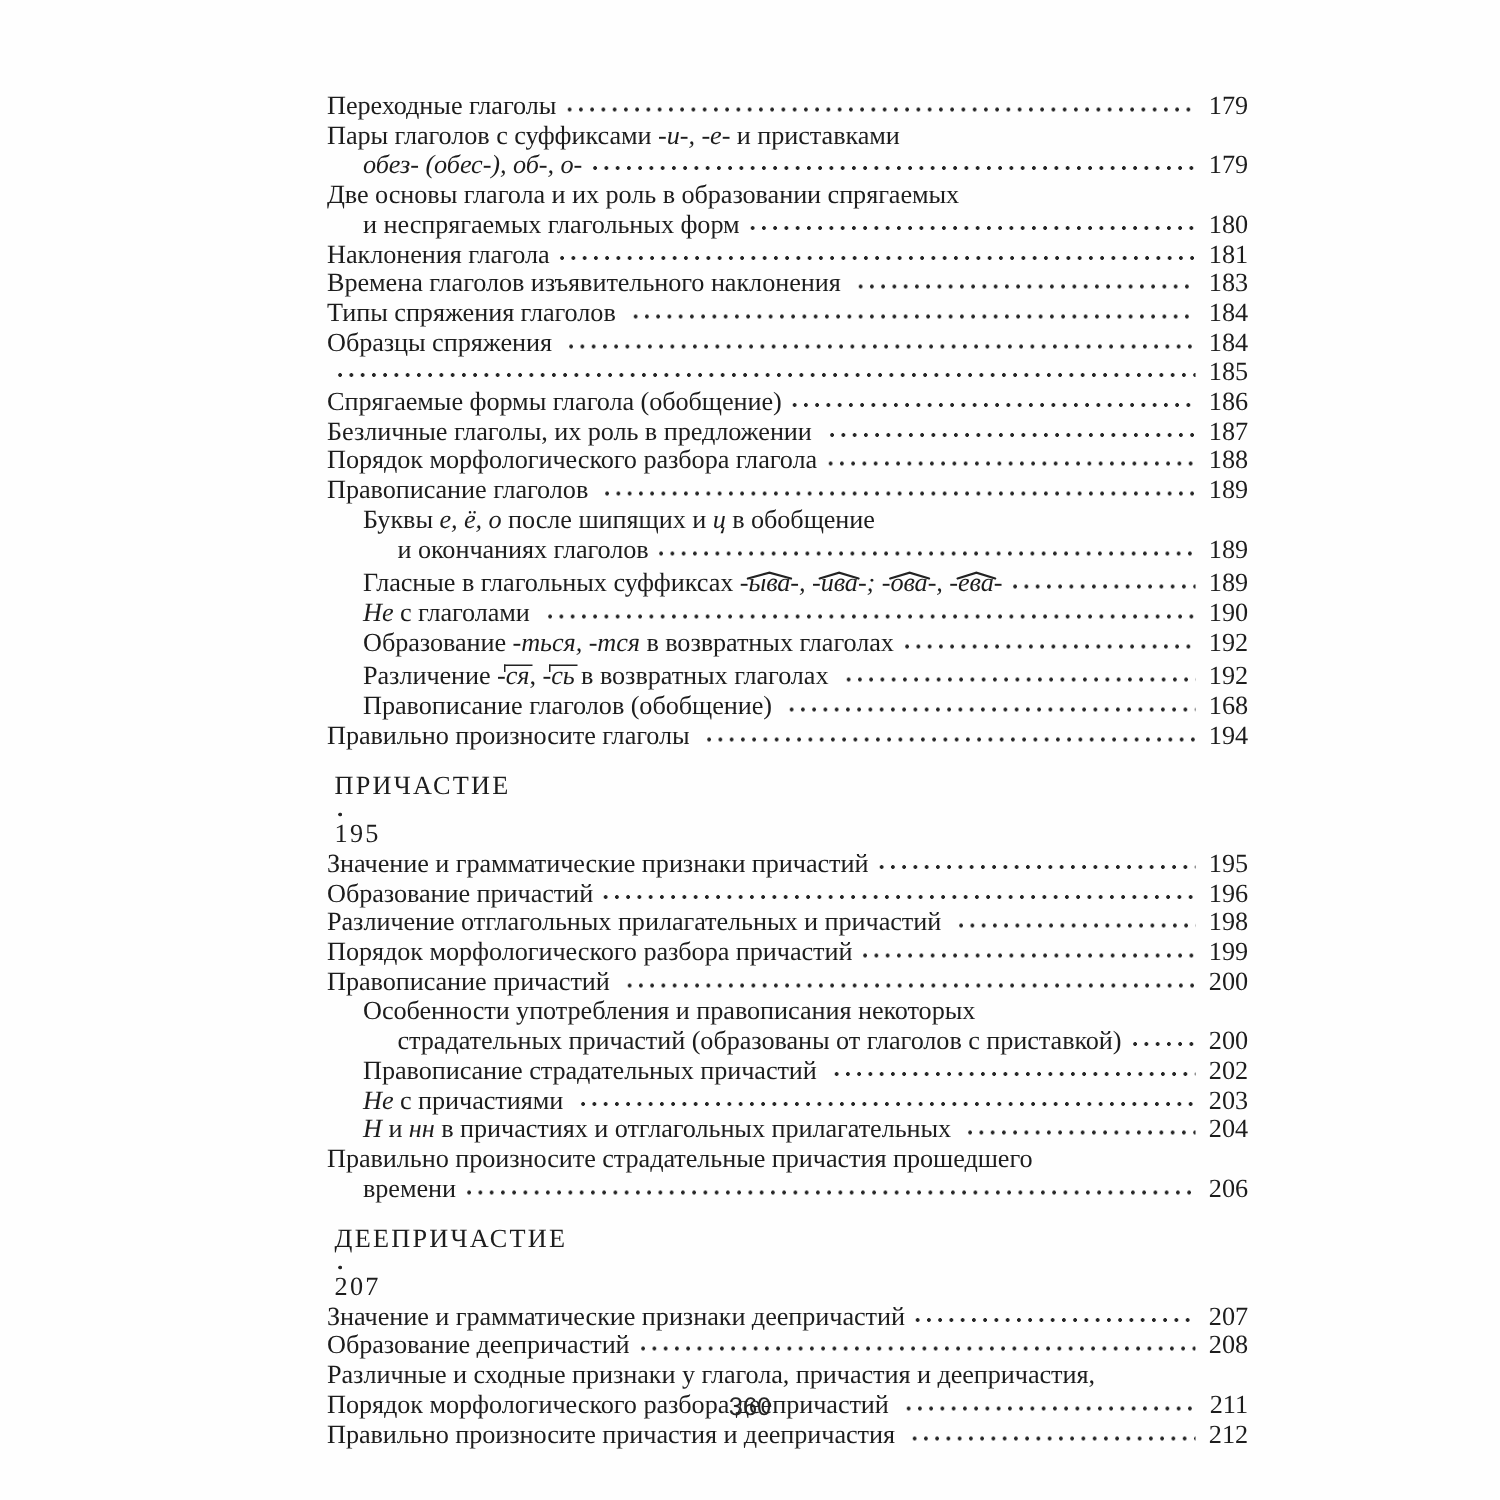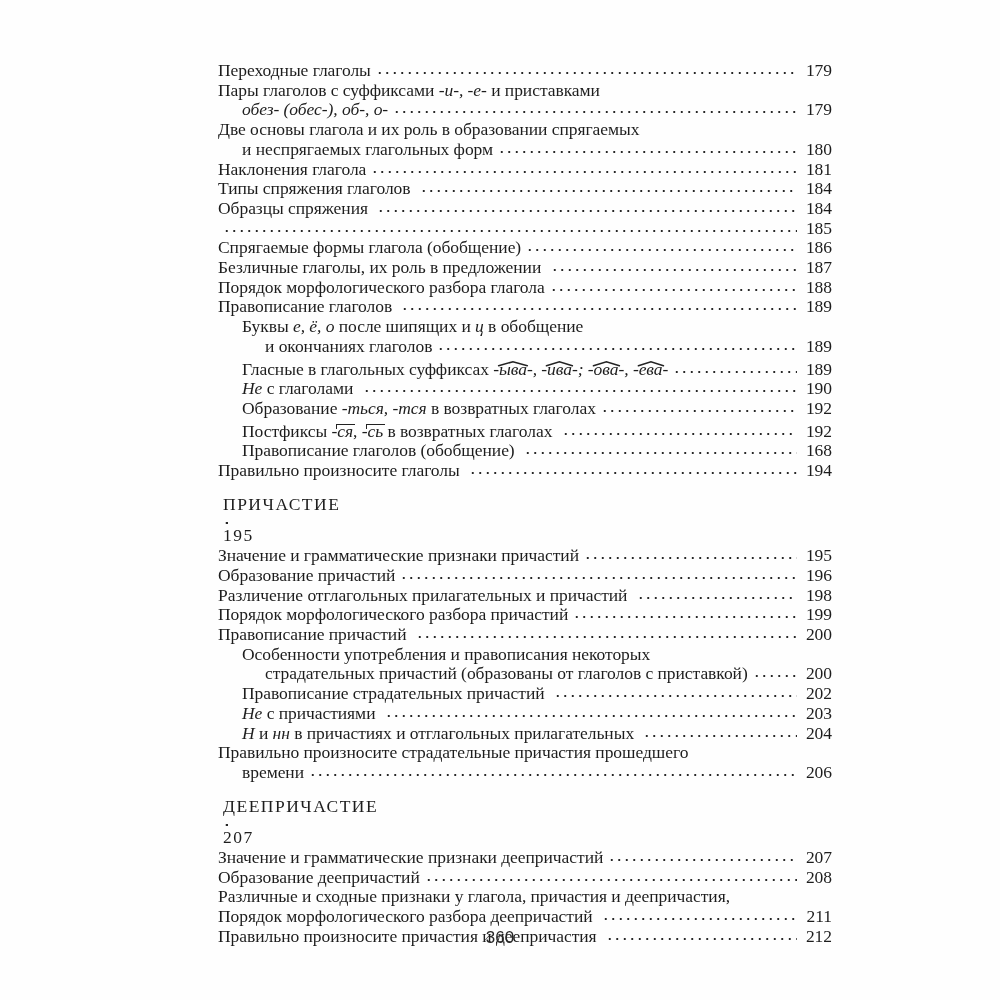--- a/index.html
+++ b/index.html
@@ -68,41 +68,42 @@
 <body>
 
 <div class="page">
   <div class="toc" id="toc">
       <div class="row"><span class="txt"><span>Переходные глаголы</span></span><span class="dots"></span><span class="pg">179</span></div>
       <div class="row"><span class="txt"><span>Пары глаголов с суффиксами </span><span class="it">-и-, -е-</span><span> и приставками</span></span></div>
       <div class="row ind1"><span class="txt"><span class="it">обез- (обес-), об-, о-</span></span><span class="dots"></span><span class="pg">179</span></div>
       <div class="row"><span class="txt"><span>Две основы глагола и их роль в образовании спрягаемых</span></span></div>
       <div class="row ind1"><span class="txt"><span>и неспрягаемых глагольных форм</span></span><span class="dots"></span><span class="pg">180</span></div>
       <div class="row"><span class="txt"><span>Наклонения глагола</span></span><span class="dots"></span><span class="pg">181</span></div>
+      <div class="row"><span class="txt"><span>Времена глаголов изъявительного наклонения </span></span><span class="dots"></span><span class="pg">183</span></div>
       <div class="row"><span class="txt"><span>Типы спряжения глаголов </span></span><span class="dots"></span><span class="pg">184</span></div>
       <div class="row"><span class="txt"><span>Образцы спряжения </span></span><span class="dots"></span><span class="pg">184</span></div>
       <div class="row"><span class="dots"></span><span class="pg">185</span></div>
       <div class="row"><span class="txt"><span>Спрягаемые формы глагола (обобщение)</span></span><span class="dots"></span><span class="pg">186</span></div>
       <div class="row"><span class="txt"><span>Безличные глаголы, их роль в предложении </span></span><span class="dots"></span><span class="pg">187</span></div>
       <div class="row"><span class="txt"><span>Порядок морфологического разбора глагола</span></span><span class="dots"></span><span class="pg">188</span></div>
       <div class="row"><span class="txt"><span>Правописание глаголов </span></span><span class="dots"></span><span class="pg">189</span></div>
       <div class="row ind1"><span class="txt"><span>Буквы </span><span class="it">е, ё, о</span><span> после шипящих и </span><span class="it">ц</span><span> в обобщение</span></span></div>
       <div class="row ind2"><span class="txt"><span>и окончаниях глаголов</span></span><span class="dots"></span><span class="pg">189</span></div>
       <div class="row ind1 mtop"><span class="txt"><span>Гласные в глагольных суффиксах </span><span class="it">-</span><span class="it mk"><svg class="hatline" viewBox="0 0 20 6" preserveAspectRatio="none">
               <path d="M1 5.6 L10 0.9 L19 5.6" fill="none" stroke="#222" stroke-width="1.5" vector-effect="non-scaling-stroke" stroke-linecap="round"></path>
             </svg>ыва</span><span class="it">-, </span><span class="it">-</span><span class="it mk"><svg class="hatline" viewBox="0 0 20 6" preserveAspectRatio="none">
               <path d="M1 5.6 L10 0.9 L19 5.6" fill="none" stroke="#222" stroke-width="1.5" vector-effect="non-scaling-stroke" stroke-linecap="round"></path>
             </svg>ива</span><span class="it">-; </span><span class="it">-</span><span class="it mk"><svg class="hatline" viewBox="0 0 20 6" preserveAspectRatio="none">
               <path d="M1 5.6 L10 0.9 L19 5.6" fill="none" stroke="#222" stroke-width="1.5" vector-effect="non-scaling-stroke" stroke-linecap="round"></path>
             </svg>ова</span><span class="it">-, </span><span class="it">-</span><span class="it mk"><svg class="hatline" viewBox="0 0 20 6" preserveAspectRatio="none">
               <path d="M1 5.6 L10 0.9 L19 5.6" fill="none" stroke="#222" stroke-width="1.5" vector-effect="non-scaling-stroke" stroke-linecap="round"></path>
             </svg>ева</span><span class="it">-</span></span><span class="dots"></span><span class="pg">189</span></div>
       <div class="row ind1"><span class="txt"><span class="it">Не</span><span> с глаголами </span></span><span class="dots"></span><span class="pg">190</span></div>
       <div class="row ind1"><span class="txt"><span>Образование </span><span class="it">-ться, -тся</span><span> в возвратных глаголах</span></span><span class="dots"></span><span class="pg">192</span></div>
-      <div class="row ind1 mtop"><span class="txt"><span>Постфиксы </span><span class="it">-</span><span class="it mk pf">ся</span><span>, </span><span class="it">-</span><span class="it mk pf">сь</span><span> в возвратных глаголах </span></span><span class="dots"></span><span class="pg">192</span></div>
+      <div class="row ind1 mtop"><span class="txt"><span>Различение </span><span class="it">-</span><span class="it mk pf">ся</span><span>, </span><span class="it">-</span><span class="it mk pf">сь</span><span> в возвратных глаголах </span></span><span class="dots"></span><span class="pg">192</span></div>
       <div class="row ind1"><span class="txt"><span>Правописание глаголов (обобщение) </span></span><span class="dots"></span><span class="pg">168</span></div>
       <div class="row"><span class="txt"><span>Правильно произносите глаголы </span></span><span class="dots"></span><span class="pg">194</span></div>
       <div class="row caps gap"><span class="txt"><span>ПРИЧАСТИЕ </span></span><span class="dots"></span><span class="pg">195</span></div>
       <div class="row"><span class="txt"><span>Значение и грамматические признаки причастий</span></span><span class="dots"></span><span class="pg">195</span></div>
       <div class="row"><span class="txt"><span>Образование причастий</span></span><span class="dots"></span><span class="pg">196</span></div>
       <div class="row"><span class="txt"><span>Различение отглагольных прилагательных и причастий </span></span><span class="dots"></span><span class="pg">198</span></div>
       <div class="row"><span class="txt"><span>Порядок морфологического разбора причастий</span></span><span class="dots"></span><span class="pg">199</span></div>
       <div class="row"><span class="txt"><span>Правописание причастий </span></span><span class="dots"></span><span class="pg">200</span></div>
       <div class="row ind1"><span class="txt"><span>Особенности употребления и правописания некоторых</span></span></div>
       <div class="row ind2"><span class="txt"><span>страдательных причастий (образованы от глаголов с приставкой)</span></span><span class="dots"></span><span class="pg">200</span></div>

